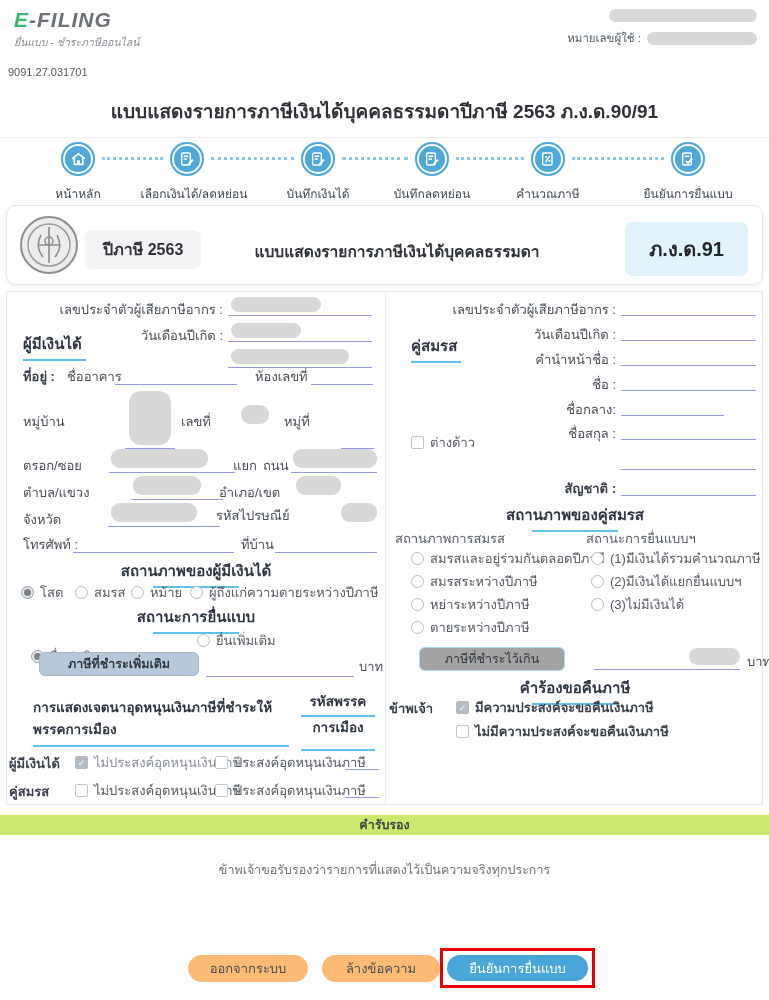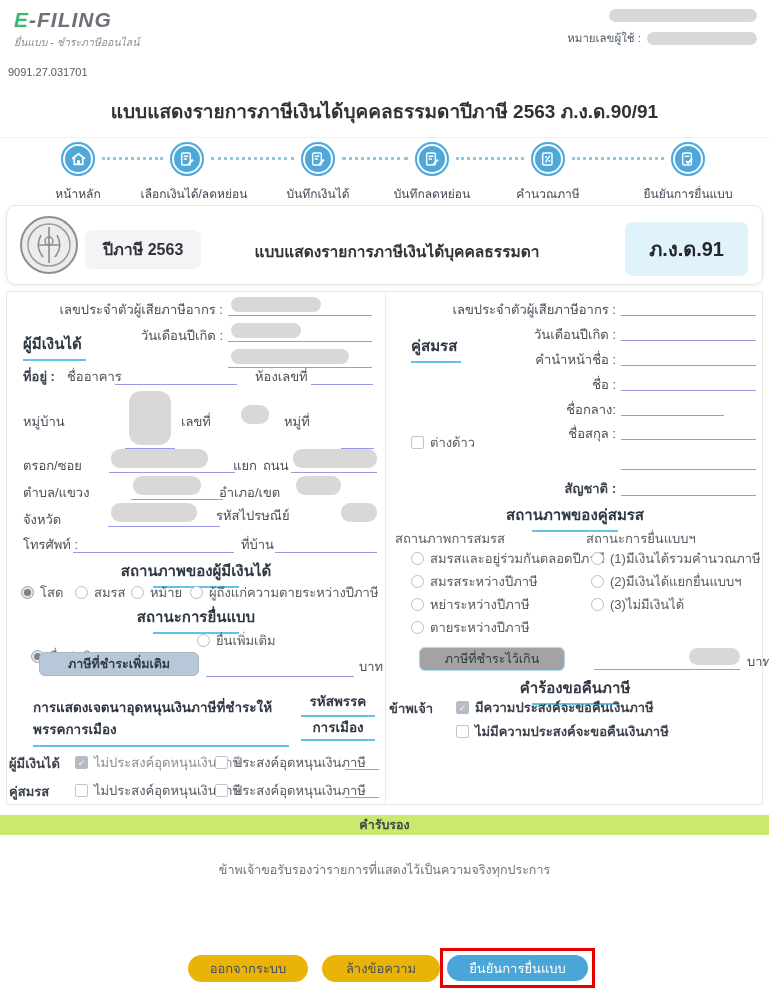--- a/index.html
+++ b/index.html
@@ -29,21 +29,21 @@
                box-shadow: inset 0 0 0 2px #4fa8da, inset 0 0 0 4px rgba(255,255,255,.95);
                display:flex; align-items:center; justify-content:center; cursor:pointer; }
   .step-label { position:absolute; font-size:12px; color:#3f4852; white-space:nowrap; transform:translateX(-50%); }
   .connector { position:absolute; border-top:3px dotted #8ec9ec; height:0; }
   .pill-steel { position:absolute; background:#b7c9d8; border:1px solid #a3b8c9; border-radius:6px;
                 display:flex; align-items:center; justify-content:center; font-size:12.5px; font-weight:bold; color:#323940; }
   .pill-lblue { position:absolute; background:#a3a3a3; border:1px solid #aed9ef; border-radius:6px;
                 display:flex; align-items:center; justify-content:center; font-size:12.5px; font-weight:normal; color:#323940; }
   .btn { position:absolute; border:none; border-radius:16px; display:flex; align-items:center; justify-content:center;
          font-size:13px; cursor:pointer; font-family:inherit; }
-  .btn-grey { background:#eab308; color:#4a4f54; }
+  .btn-grey { background:#fdba74; color:#4a4f54; }
   .btn-blue { background:#4aa5d8; color:#fff; }
   .greenbar { position:absolute; left:0; width:769px; height:20px; background:#cbe96e;
               display:flex; align-items:center; justify-content:center; font-size:12.5px; font-weight:bold; color:#3f4448; }
   .colhead { position:absolute; font-size:13px; color:#5a6068; white-space:nowrap; }
 </style>
 </head>
 <body>
 
 <div class="page">
 
@@ -219,21 +219,21 @@
       <span class="radio"></span>
       <span>ยื่นเพิ่มเติม</span>
     </div>
 
     <div class="pill-steel" style="left:32px; top:360px; width:160px; height:24px;">ภาษีที่ชำระเพิ่มเติม</div>
     <div class="u" style="left:199px; top:384px; width:148px;"></div>
     <div class="lbl" style="left:352px; top:364px;">บาท</div>
 
     <div class="abs" style="left:26px; top:404px; width:256px; font-size:13.5px; font-weight:bold; color:#2e3742; border-bottom:2px solid #62c3ea; padding-bottom:5px;">การแสดงเจตนาอุดหนุนเงินภาษีที่ชำระให้พรรคการเมือง</div>
     <div class="abs" style="left:294px; top:398px; width:74px; text-align:center; font-size:13.5px; font-weight:bold; color:#2e3742; border-bottom:2px solid #62c3ea; padding-bottom:3px;">รหัสพรรค</div>
-    <div class="abs" style="left:294px; top:424px; width:74px; text-align:center; font-size:13.5px; font-weight:bold; color:#2e3742; border-bottom:2px solid #62c3ea; padding-bottom:1px;">การเมือง</div>
+    <div class="abs" style="left:294px; top:424px; width:74px; text-align:center; font-size:13.5px; font-weight:bold; color:#2e3742; border-bottom:2px solid #62c3ea; padding-bottom:11px;">การเมือง</div>
 
     <div class="lbl bold" style="left:2px; top:461px;">ผู้มีเงินได้</div>
     <div class="opt" style="left:68px; top:460px;">
       <span class="cb on"></span>
       <span style="color:#8a9096;">ไม่ประสงค์อุดหนุนเงินภาษี</span>
     </div>
     <div class="opt" style="left:208px; top:460px;">
       <span class="cb"></span>
       <span>ประสงค์อุดหนุนเงินภาษี</span>
     </div>

